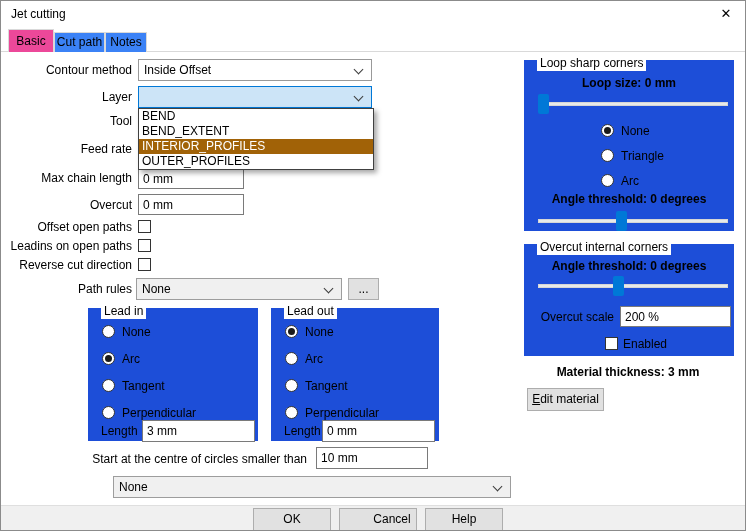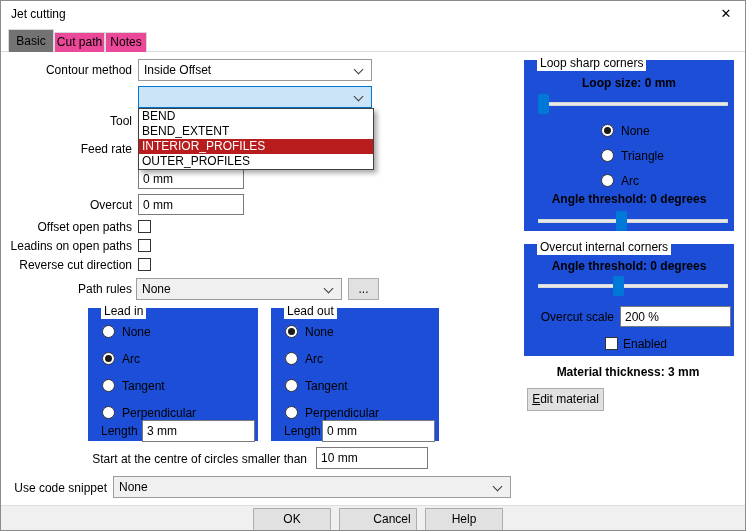--- a/index.html
+++ b/index.html
@@ -7,34 +7,34 @@
   .dialog {
     position:relative; width:746px; height:531px; background:#fff;
     border:1px solid #8b8b8b;
     font-family:"Liberation Sans", sans-serif; font-size:12px; color:#000;
     overflow:hidden;
   }
   .title { position:absolute; left:10px; top:6px; font-size:12px; }
   .closebtn { position:absolute; right:6px; top:2px; width:26px; height:22px; text-align:center; line-height:22px; font-size:13px; color:#000; cursor:default; }
   
   .tabstrip-line { position:absolute; left:0; right:0; top:50px; border-top:1px solid #d9d9d9; }
-  .tab { position:absolute; top:31px; height:20px; background:#ec4899; border:1px solid #d9d9d9; border-bottom:none; text-align:center; line-height:19px; }
-  .tab.active { top:28px; height:23px; background:#737373; z-index:5; line-height:22px; }
+  .tab { position:absolute; top:31px; height:20px; background:#3b82f6; border:1px solid #d9d9d9; border-bottom:none; text-align:center; line-height:19px; }
+  .tab.active { top:28px; height:23px; background:#ec4899; z-index:5; line-height:22px; }
   
   .footer { position:absolute; left:0; right:0; top:504px; height:27px; background:#f0f0f0; border-top:1px solid #dfdfdf; }
   
   .label { position:absolute; height:15px; line-height:15px; text-align:right; white-space:nowrap; }
   .combo { position:absolute; height:22px; background:#fff; border:1px solid #999; padding:0 20px 0 5px; line-height:20px; white-space:nowrap; overflow:hidden; }
   .combo.gray { background:#f0f0f0; border-color:#9d9d9d; }
   .combo.openblue { background:#cce4f7; border-color:#0078d7; }
   .chev { position:absolute; right:9px; top:6px; width:7px; height:7px; border-right:1px solid #3c3c3c; border-bottom:1px solid #3c3c3c; transform:rotate(45deg); }
   .tinput { position:absolute; height:21px; background:#fff; border:1px solid #7a7a7a; padding:0 4px; font-family:inherit; font-size:12px; color:#000; }
   .popup { position:absolute; left:137px; top:107px; width:236px; background:#fff; border:1px solid #404040; box-shadow:3px 3px 5px rgba(0,0,0,0.35); z-index:10; }
   .popup .item { height:15px; line-height:15px; padding:0 3px; white-space:nowrap; }
-  .popup .item.selected { background:#b91c1c; color:#fff; }
+  .popup .item.selected { background:#a16207; color:#fff; }
   .checkbox { position:absolute; width:13px; height:13px; background:#fff; border:1px solid #333; }
   .radio { position:absolute; width:13px; height:13px; background:#fff; border:1px solid #333; border-radius:50%; }
   .radio.checked::after { content:""; position:absolute; left:2px; top:2px; width:7px; height:7px; background:#1a1a1a; border-radius:50%; }
   .rlabel { position:absolute; height:14px; line-height:14px; white-space:nowrap; }
   .groupbox { position:absolute; border:4px solid #1d4ed8; background:#1d4ed8; }
   .gtitle { position:absolute; top:-8px; left:9px; background:#fff; padding:0 3px; line-height:15px; white-space:nowrap; }
   .ctext { position:absolute; left:0; right:0; text-align:center; height:15px; line-height:15px; white-space:nowrap;font-weight:bold; }
   .slider { position:absolute; height:20px; }
   .slider .track { position:absolute; left:0; right:0; top:8px; height:4px; background:#e7eaea; border:1px solid #d6d6d6; }
   .slider .thumb { position:absolute; top:0; width:11px; height:20px; background:#0078d7; border-radius:2px; }
@@ -51,22 +51,24 @@
   <div class="closebtn">
     <span>✕</span>
   </div>
 
   <div class="tabstrip-line"></div>
   <div class="tab active" style="left:7px;width:46px;">Basic</div>
   <div class="tab" style="left:53px;width:51px;">Cut path</div>
   <div class="tab" style="left:104px;width:42px;">Notes</div>
 
   <div class="label" style="left:0;width:131px;top:62px;">Contour method</div>
+  <div class="label" style="left:0;width:131px;top:89px;">Layer</div>
   <div class="label" style="left:0;width:131px;top:113px;">Tool</div>
   <div class="label" style="left:0;width:131px;top:141px;">Feed rate</div>
+  <div class="label" style="left:0;width:131px;top:170px;">Max chain length</div>
   <div class="label" style="left:0;width:131px;top:197px;">Overcut</div>
   <div class="label" style="left:0;width:131px;top:219px;">Offset open paths</div>
   <div class="label" style="left:0;width:131px;top:238px;">Leadins on open paths</div>
   <div class="label" style="left:0;width:131px;top:257px;">Reverse cut direction</div>
   <div class="label" style="left:0;width:131px;top:281px;">Path rules</div>
 
   <div class="combo" style="left:137px;top:58px;width:234px;">
     <span>Inside Offset</span>
     <span class="chev"></span>
   </div>
@@ -122,21 +124,20 @@
     <span class="rlabel" style="left:30px;top:67px;">Tangent</span>
     <div class="radio" style="left:10px;top:94px;"></div>
     <span class="rlabel" style="left:30px;top:94px;">Perpendicular</span>
     <span class="rlabel" style="left:9px;top:112px;">Length</span>
     <input class="tinput" style="left: 47px; top: 108px; width: 113px; height: 22px;" value="0 mm">
   </div>
 
   <div class="label" style="left:0;width:306px;top:451px;">Start at the centre of circles smaller than</div>
   <input class="tinput" style="left: 315px; top: 446px; width: 112px; height: 22px;" value="10 mm">
 
-  <div class="label" style="left:0;width:106px;top:480px;">Use code snippet</div>
   <div class="combo gray" style="left:112px;top:475px;width:398px;">
     <span>None</span>
     <span class="chev"></span>
   </div>
 
   <div class="groupbox" style="left:523px;top:59px;width:210px;height:171px;">
     <span class="gtitle">Loop sharp corners</span>
     <div class="ctext" style="top:12px;">Loop size: 0 mm</div>
     <div class="slider" style="left:10px;top:30px;width:190px;">
       <div class="track"></div>

